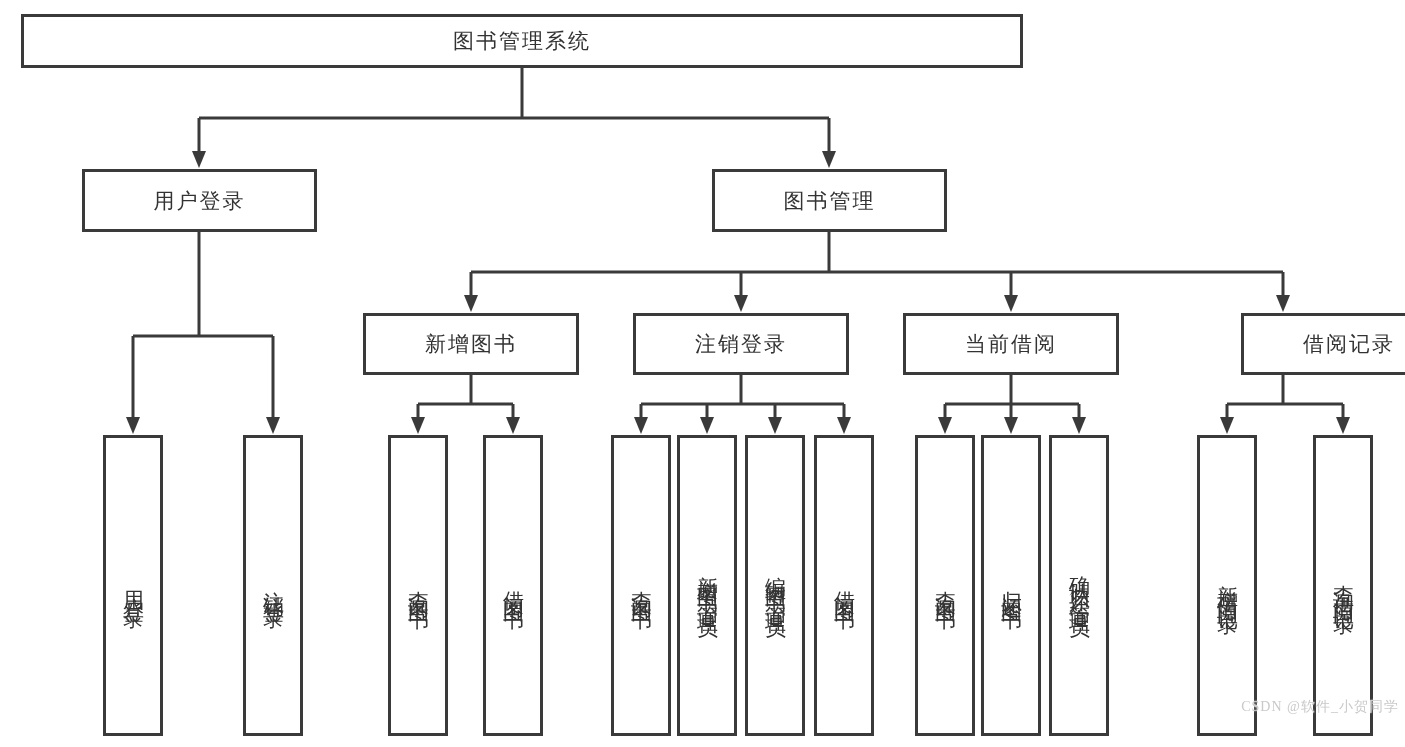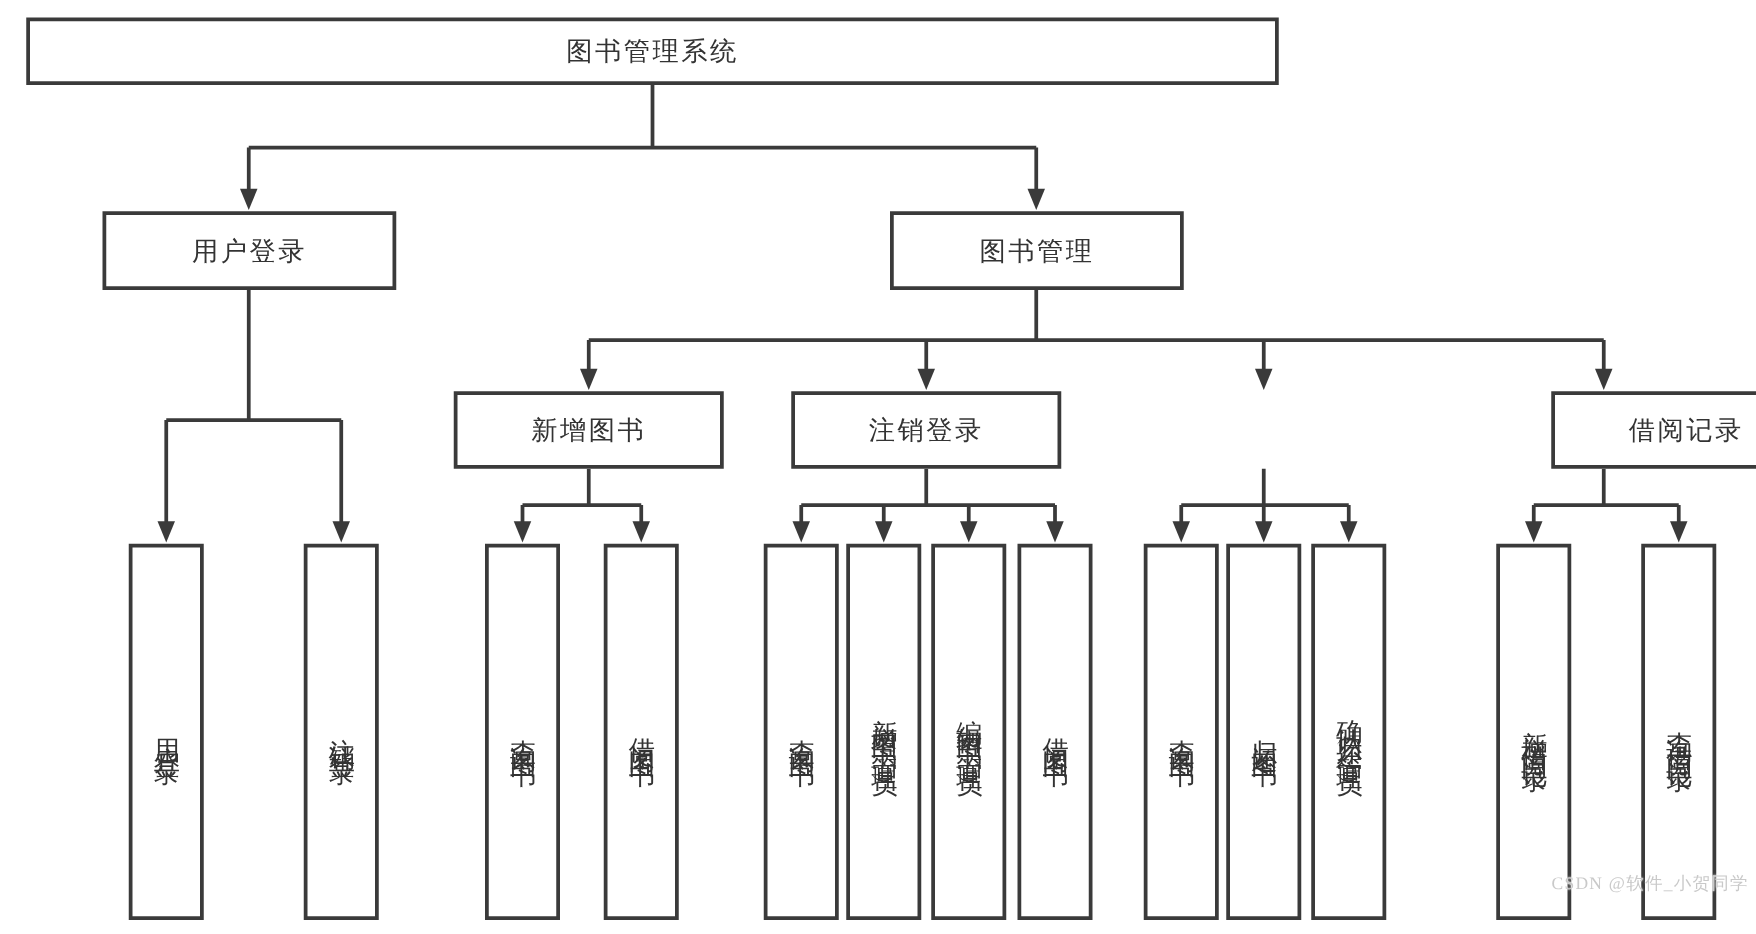--- a/index.html
+++ b/index.html
@@ -133,20 +133,23 @@
   <div class="node n-l2b">
     <span>图书管理</span>
   </div>
 
   <div class="node n-l3a">
     <span>新增图书</span>
   </div>
   <div class="node n-l3b">
     <span>注销登录</span>
   </div>
+  <div class="node n-l3c">
+    <span>当前借阅</span>
+  </div>
   <div class="node n-l3d">
     <span>借阅记录</span>
   </div>
 
   <div class="node leaf lf lf-1a">
     <span>用户登录</span>
   </div>
   <div class="node leaf lf lf-1b">
     <span>注销登录</span>
   </div>

